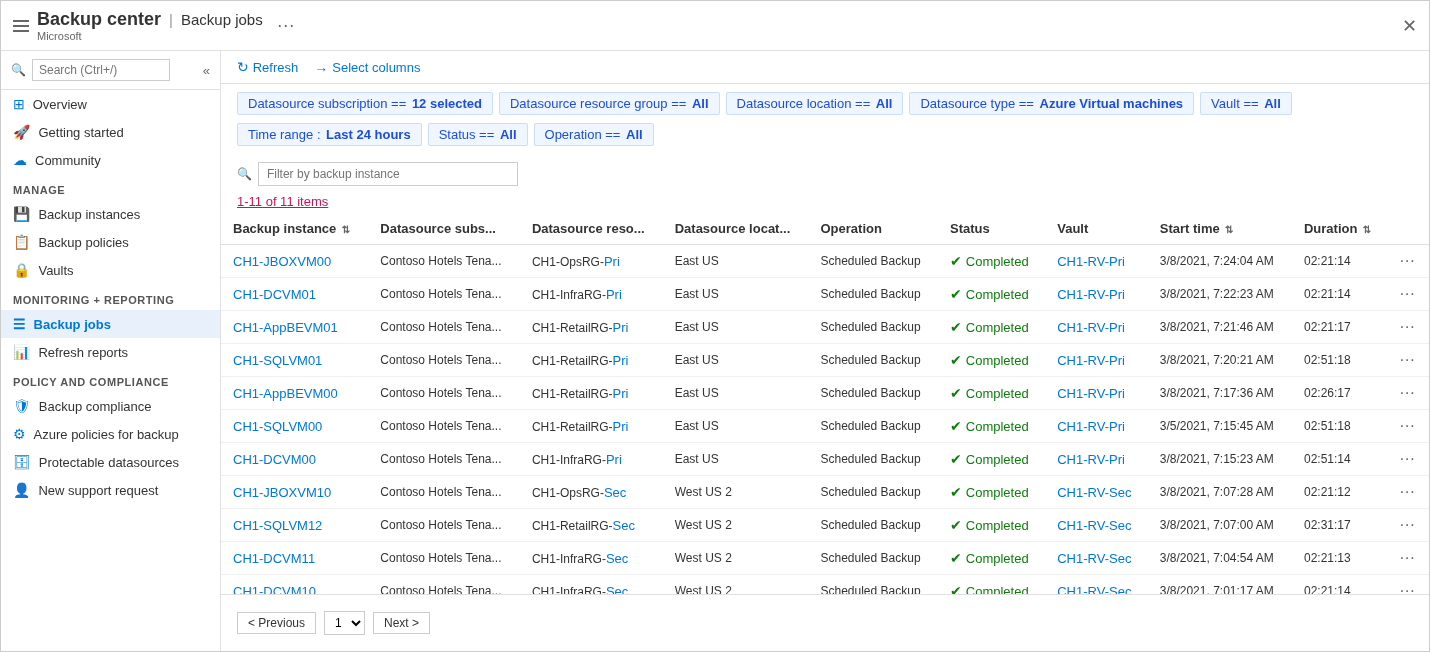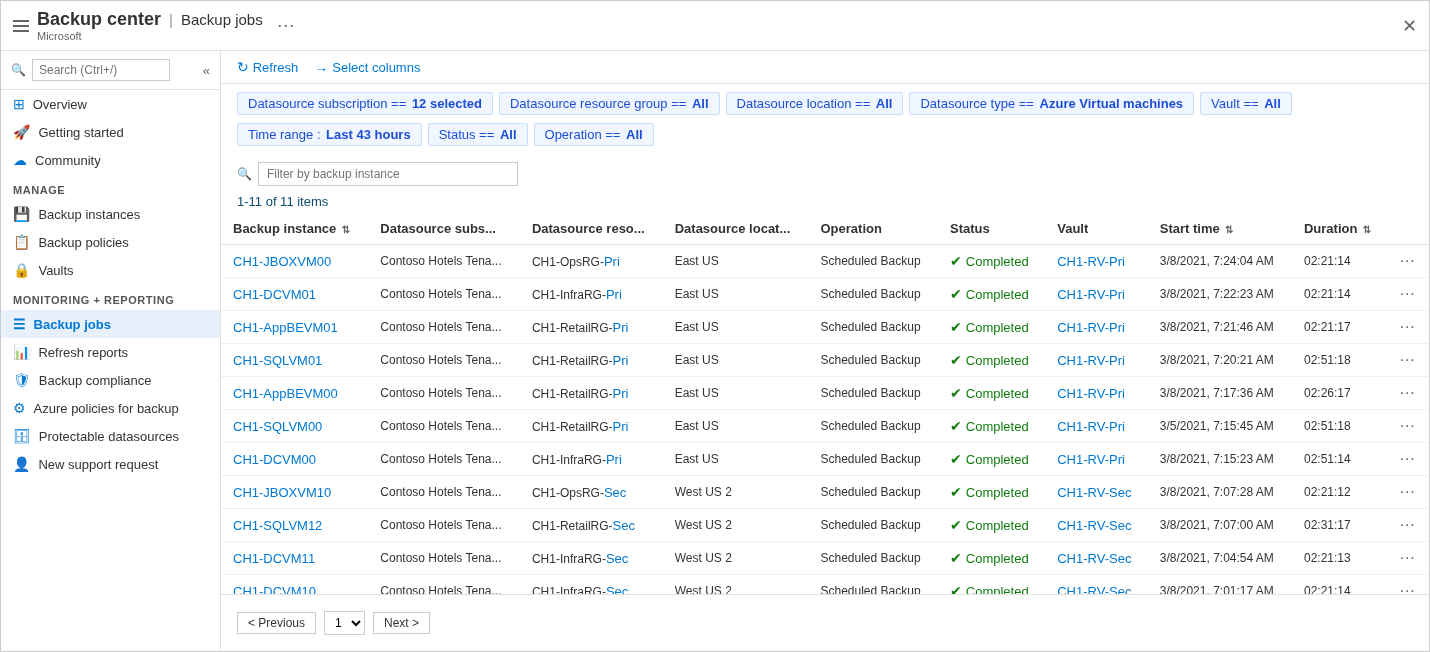--- a/index.html
+++ b/index.html
@@ -19,21 +19,21 @@
     .content-area { flex: 1; overflow: hidden; display: flex; flex-direction: column; }
     .toolbar { display: flex; align-items: center; gap: 16px; padding: 8px 16px; border-bottom: 1px solid #e0e0e0; }
     .toolbar-btn { display: flex; align-items: center; gap: 4px; cursor: pointer; color: #0078d4; font-size: 13px; background: none; border: none; }
     .filters-row { display: flex; flex-wrap: wrap; gap: 6px; padding: 8px 16px; }
     .filter-chip { display: flex; align-items: center; background: #f0f6ff; border: 1px solid #c8defa; padding: 3px 10px; font-size: 12px; color: #1d4ed8; border-radius: 2px; }
     .filter-chip b { font-weight: 700; margin-left: 2px; }
     .filter-area2 { display: flex; flex-wrap: wrap; gap: 6px; padding: 0 16px 8px 16px; }
     .search-filter { display: flex; align-items: center; gap: 6px; padding: 8px 16px 4px 16px; }
     .search-filter input { border: 1px solid #ccc; padding: 4px 8px; font-size: 12px; width: 260px; outline: none; }
     .results-count { padding: 4px 16px 4px 16px; font-size: 12px; color: #333; }
-    .results-count span { color: #0c4a6e; }
+    .results-count span { color: #be185d; text-decoration: underline; }
     .table-container { flex: 1; overflow-y: auto; }
     table { width: 100%; border-collapse: collapse; }
     thead tr { border-bottom: 1px solid #e0e0e0; }
     th { padding: 8px 12px; text-align: left; font-weight: 600; color: #333; font-size: 12px; background: #fff; white-space: nowrap; user-select: none; }
     th .sort-icon { color: #666; font-size: 10px; margin-left: 2px; }
     td { padding: 7px 12px; font-size: 12px; color: #333; border-bottom: 1px solid #f0f0f0; white-space: nowrap; }
     .link-cell { color: #0078d4; cursor: pointer; }
     .status-cell { display: flex; align-items: center; gap: 4px; }
     .status-ok { color: #107c10; font-size: 14px; }
     .status-completed { color: #107c10; }
@@ -106,20 +106,21 @@
       <div class="section-label">Monitoring + reporting</div>
       <div class="nav-item active">
         <span style="color:#0078d4;font-size:14px;">☰</span>
         <span>Backup jobs</span>
       </div>
       <div class="nav-item">
         <span style="color:#0078d4;font-size:14px;">📊</span>
         <span>Refresh reports</span>
       </div>
 
+      <div class="section-label">Policy and compliance</div>
       <div class="nav-item">
         <span style="color:#0078d4;font-size:14px;">🛡</span>
         <span>Backup compliance</span>
       </div>
       <div class="nav-item">
         <span style="color:#0078d4;font-size:14px;">⚙</span>
         <span>Azure policies for backup</span>
       </div>
       <div class="nav-item">
         <span style="color:#0078d4;font-size:14px;">🗄</span>
@@ -158,21 +159,21 @@
         <div class="filter-chip">
           <span>Datasource type == <b>Azure Virtual machines</b></span>
         </div>
         <div class="filter-chip">
           <span>Vault == <b>All</b></span>
         </div>
       </div>
 
       <div class="filter-area2">
         <div class="filter-chip">
-          <span>Time range : <b>Last 43 hours</b></span>
+          <span>Time range : <b>Last 24 hours</b></span>
         </div>
         <div class="filter-chip">
           <span>Status == <b>All</b></span>
         </div>
         <div class="filter-chip">
           <span>Operation == <b>All</b></span>
         </div>
       </div>
 
       <div class="search-filter">

